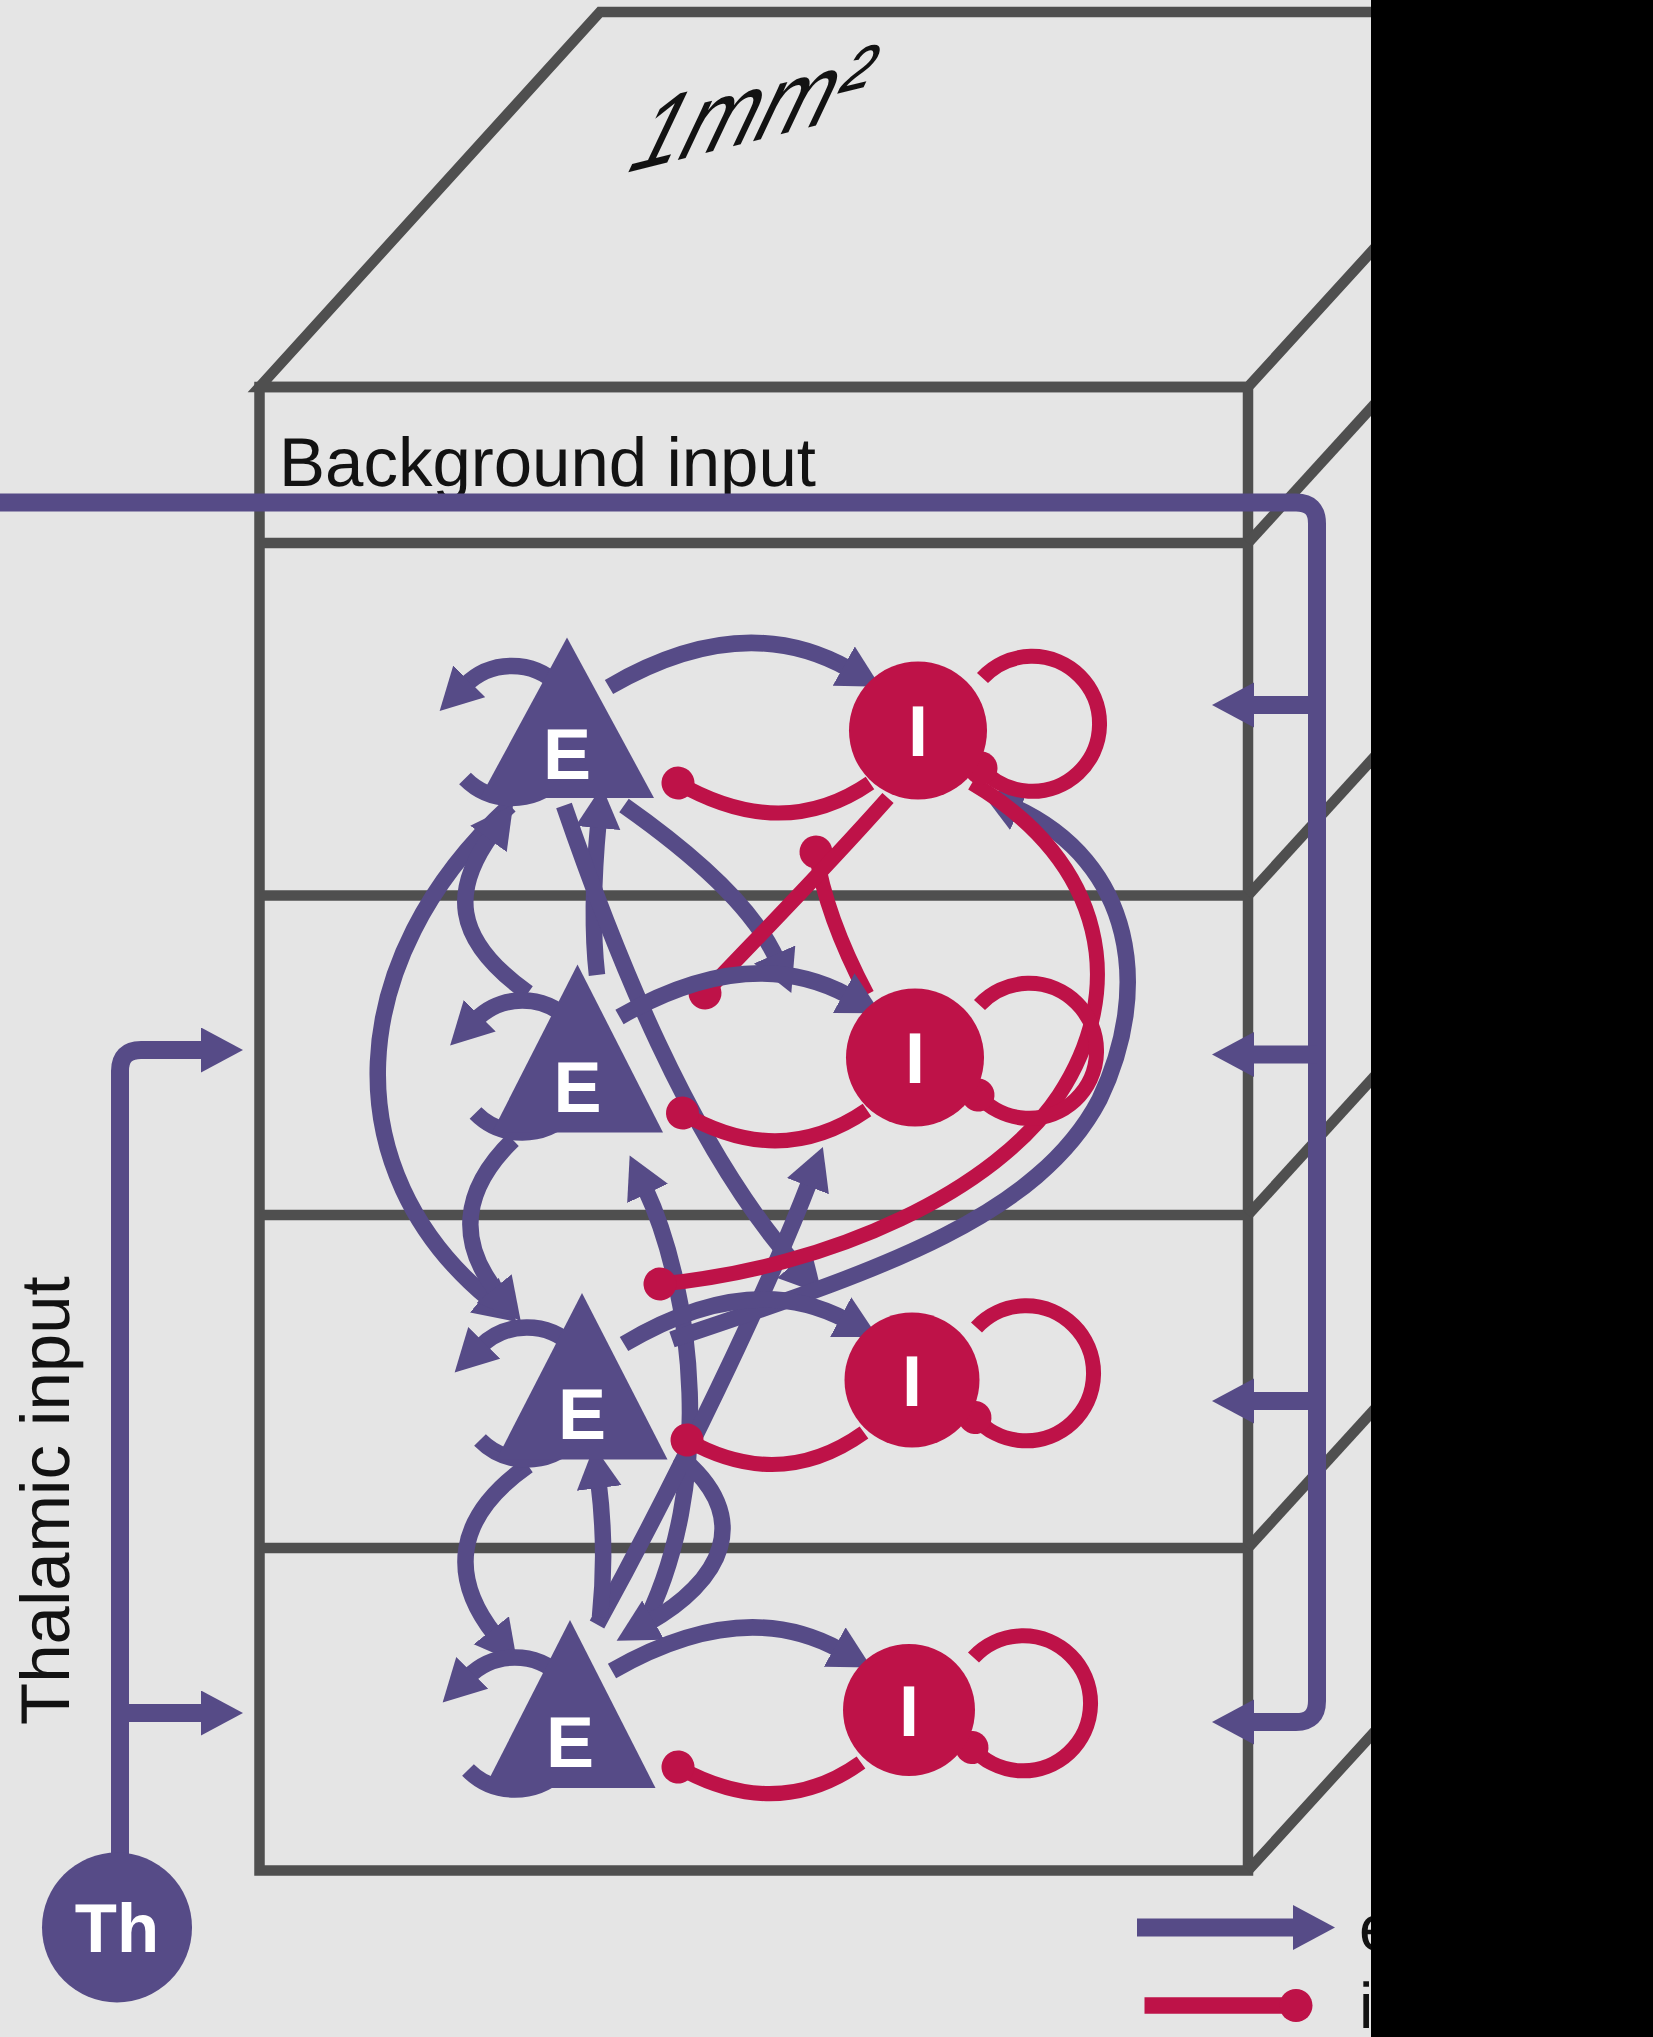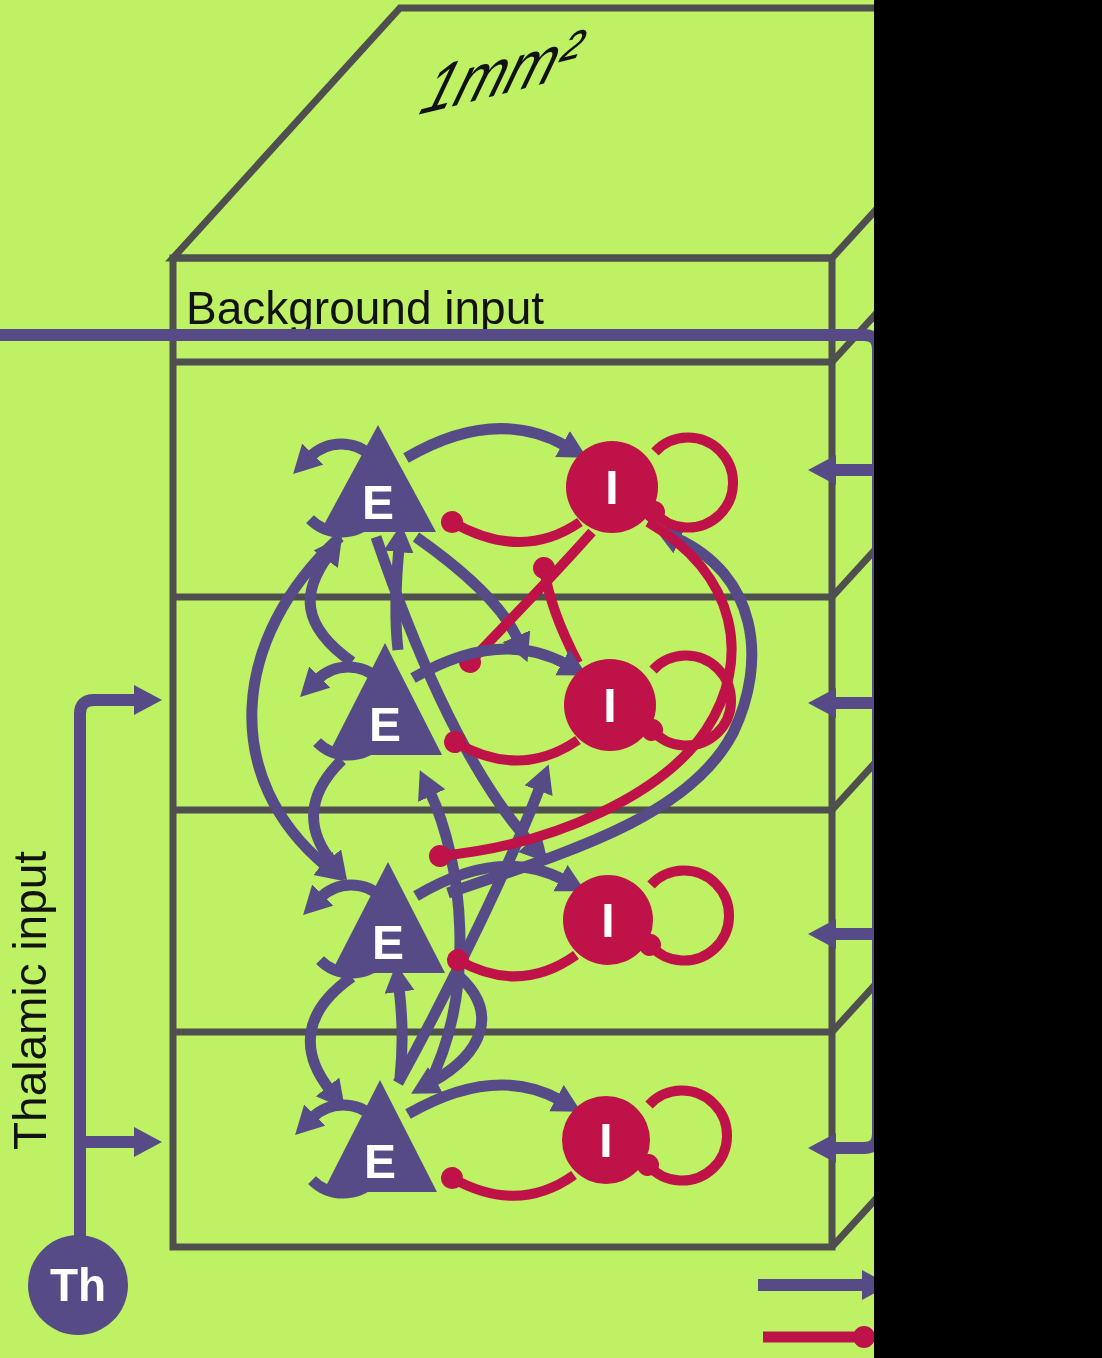--- a/index.html
+++ b/index.html
@@ -1,17 +1,17 @@
 <!DOCTYPE html>
 <html><head>
 <meta charset="utf-8">
 <style>
   html,body{margin:0;padding:0;background:#000;}
-  .stage{position:relative;width:874px;height:1358px;background:#bef264;overflow:hidden;
-         font-family:"Liberation Sans","DejaVu Sans",sans-serif;}
+  .stage{position:relative;width:874px;height:1358px;background:#e5e5e5;overflow:hidden;
+         font-family:"Liberation Sans","DejaVu Sans",sans-serif;padding-left:40px;}
   svg{position:absolute;left:0;top:0;}
   text{font-family:"Liberation Sans","DejaVu Sans",sans-serif;}
   .blk{fill:#121212;}           
   .pop-letter{fill:#ffffff;font-weight:bold;font-size:48px;}
   .lbl{font-size:46px;}
   .legend-lbl{font-size:43px;}
 </style>
 </head>
 <body>
 

